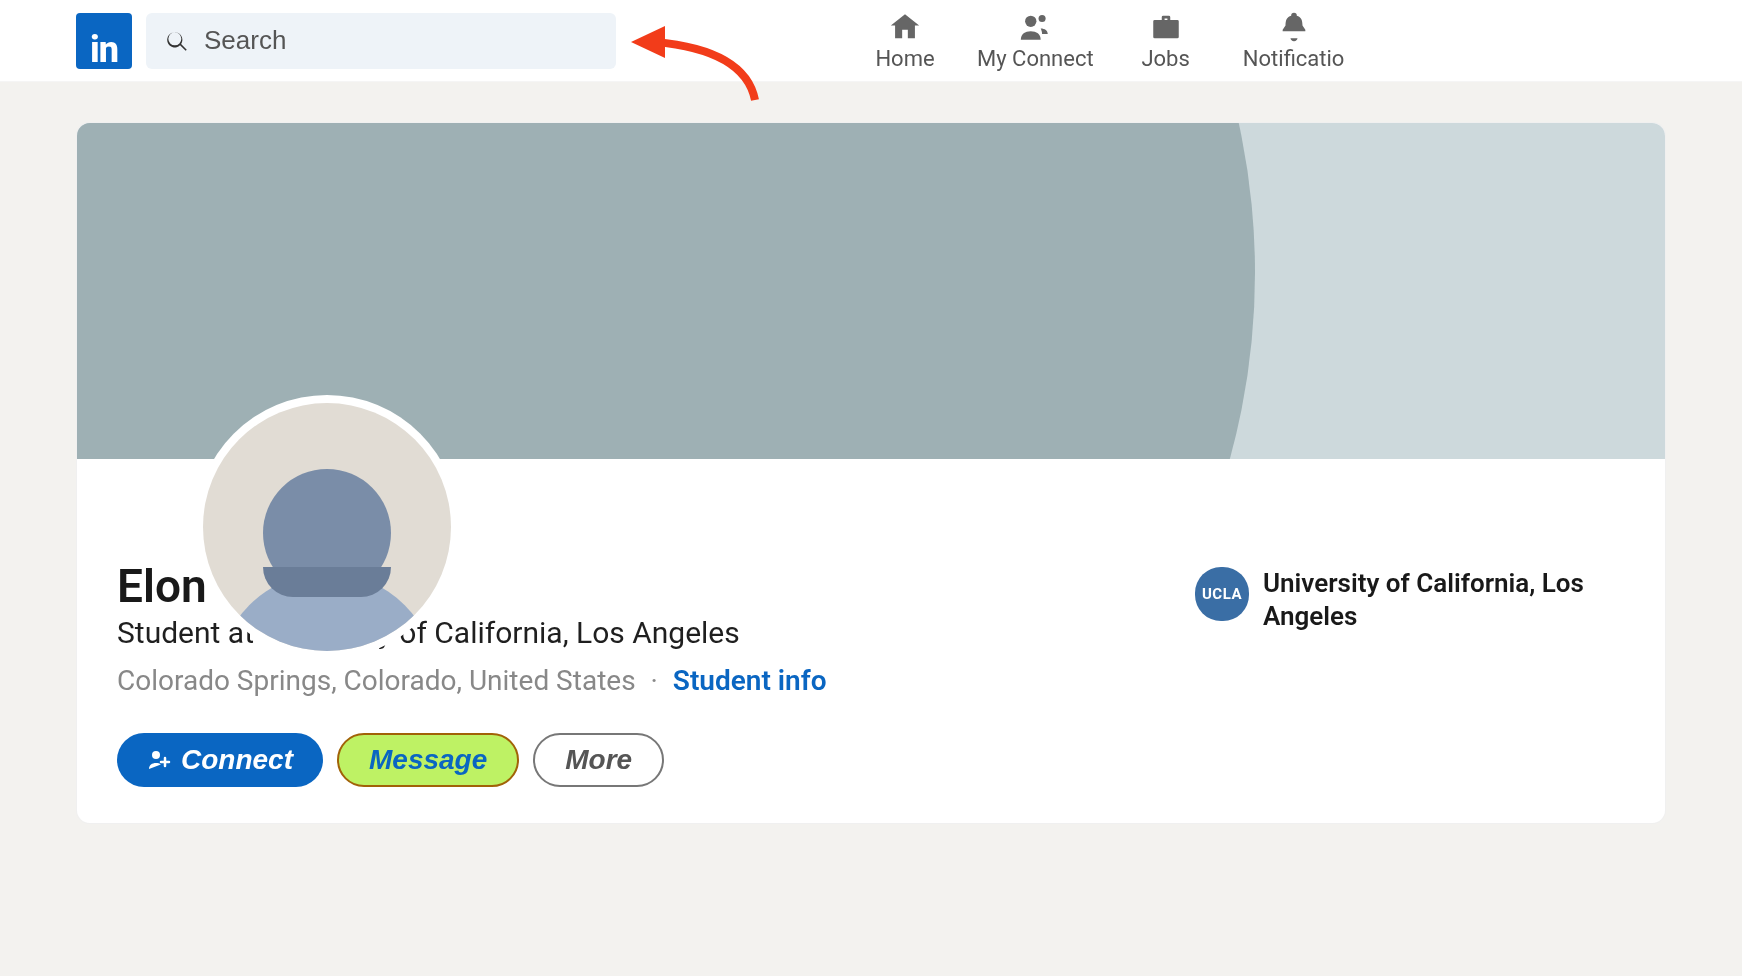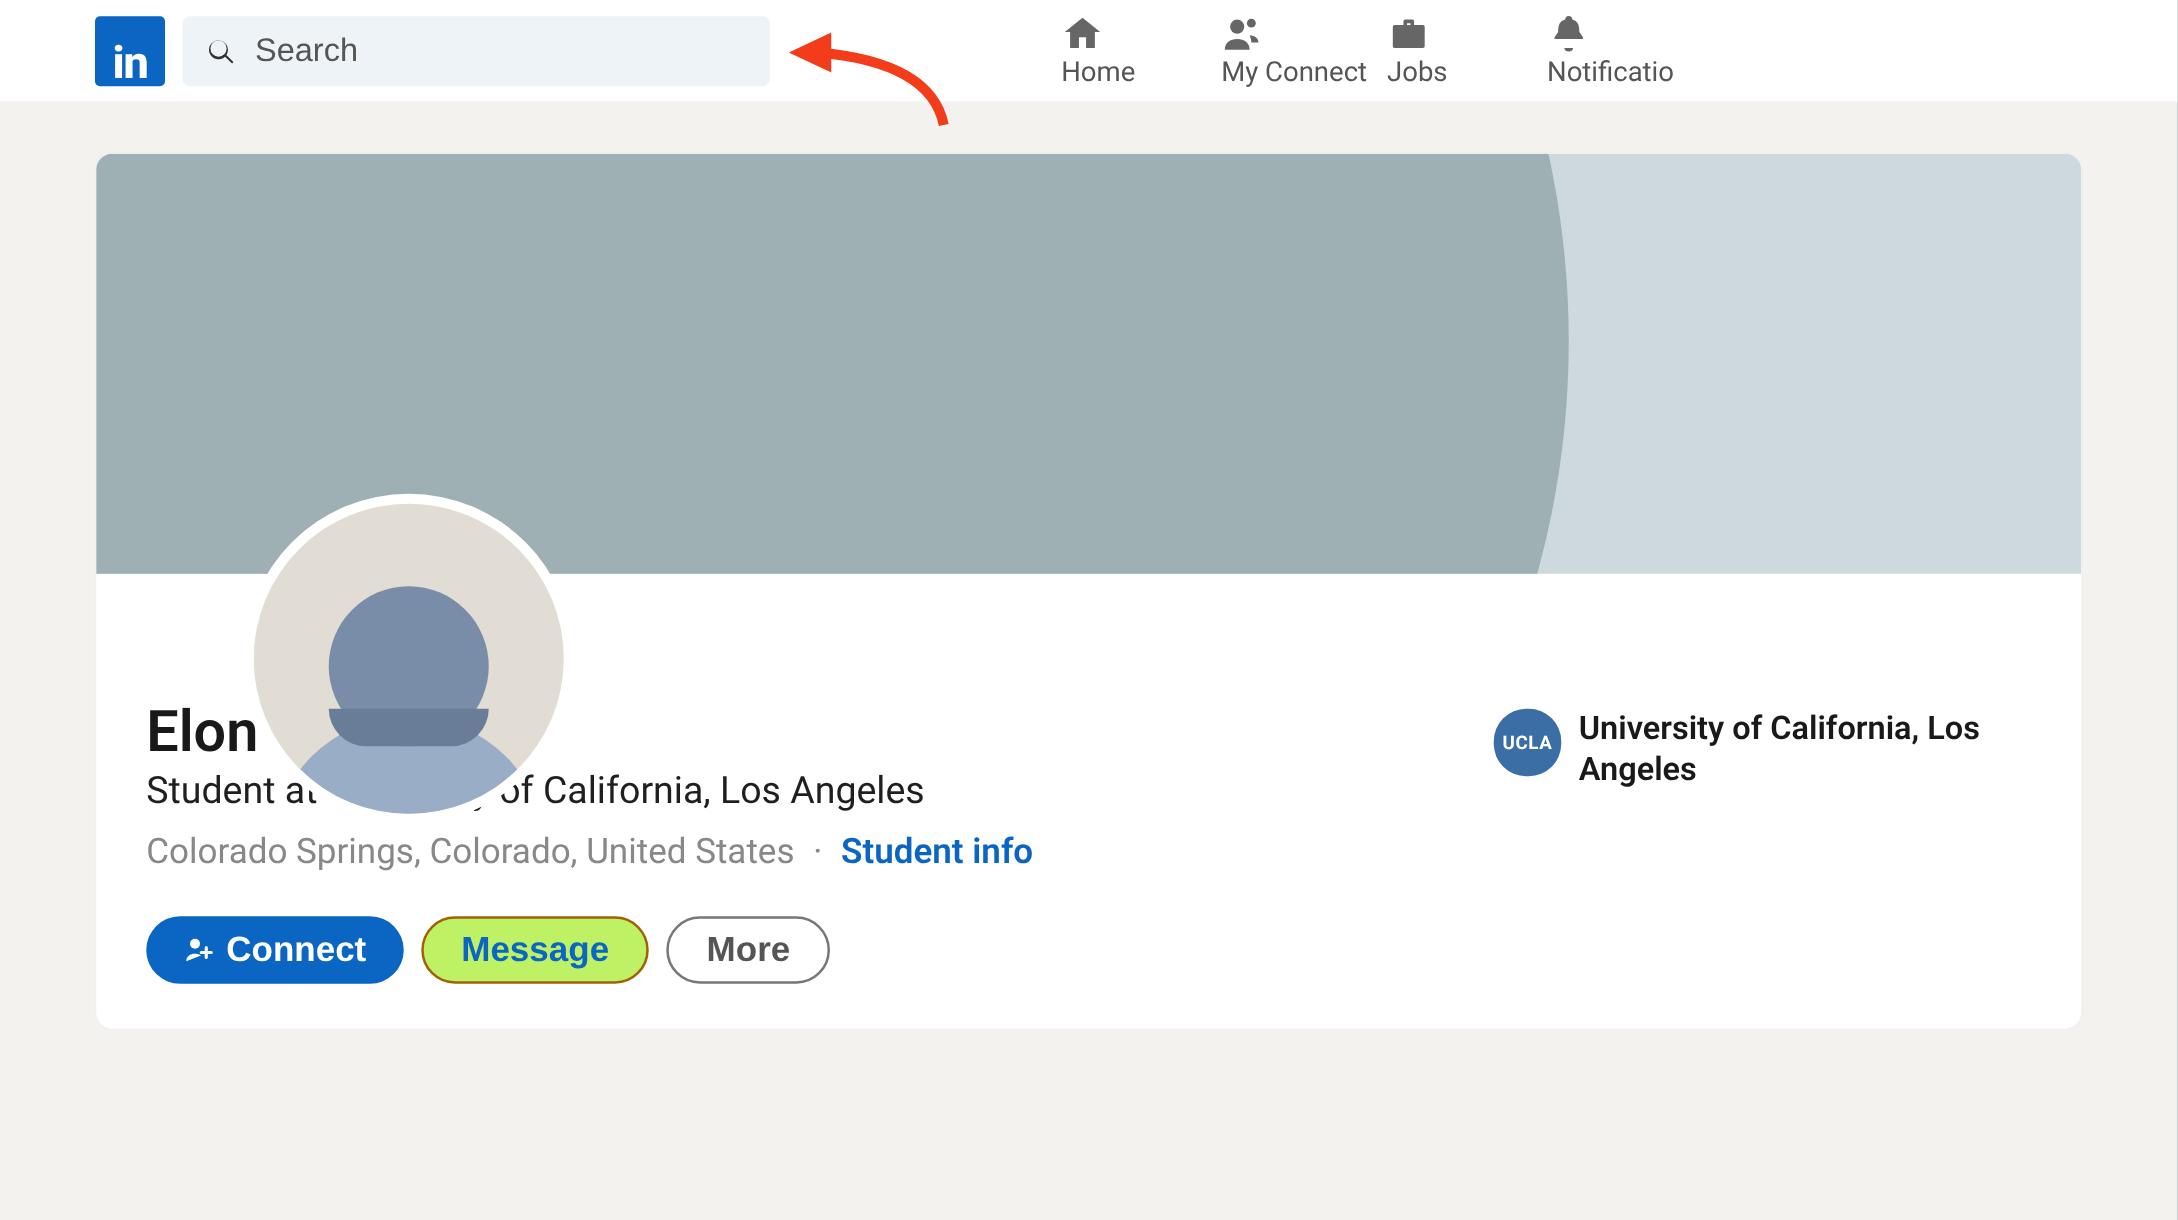--- a/index.html
+++ b/index.html
@@ -58,21 +58,21 @@
 .search-input::placeholder { color: #555; }
 
 .nav-items {
   display: flex;
   margin-left: 225px;
   gap: 0;
 }
 .nav-item {
   display: flex;
   flex-direction: column;
-  align-items: flex-start;
+  align-items: center;
   justify-content: center;
   min-width: 128px;
   cursor: pointer;
   color: #666;
   padding: 4px 8px;
 }
 .nav-item svg { width: 34px; height: 34px; fill: #666; }
 .nav-item-label {
   font-size: 22px;
   color: #555;
@@ -193,20 +193,21 @@
 .btn {
   height: 54px;
   border-radius: 40px;
   font-size: 28px;
   font-weight: 600;
   padding: 0 30px;
   display: flex;
   align-items: center;
   cursor: pointer;
   border: none;
+  font-style: italic;
 }
 .btn-primary {
   background: #0a66c2;
   color: #fff;
 }
 .btn-primary svg { margin-right: 10px; fill: #fff; }
 .btn-outline-blue {
   background: #bef264;
   color: #0a66c2;
   border: 2px solid #a16207;

